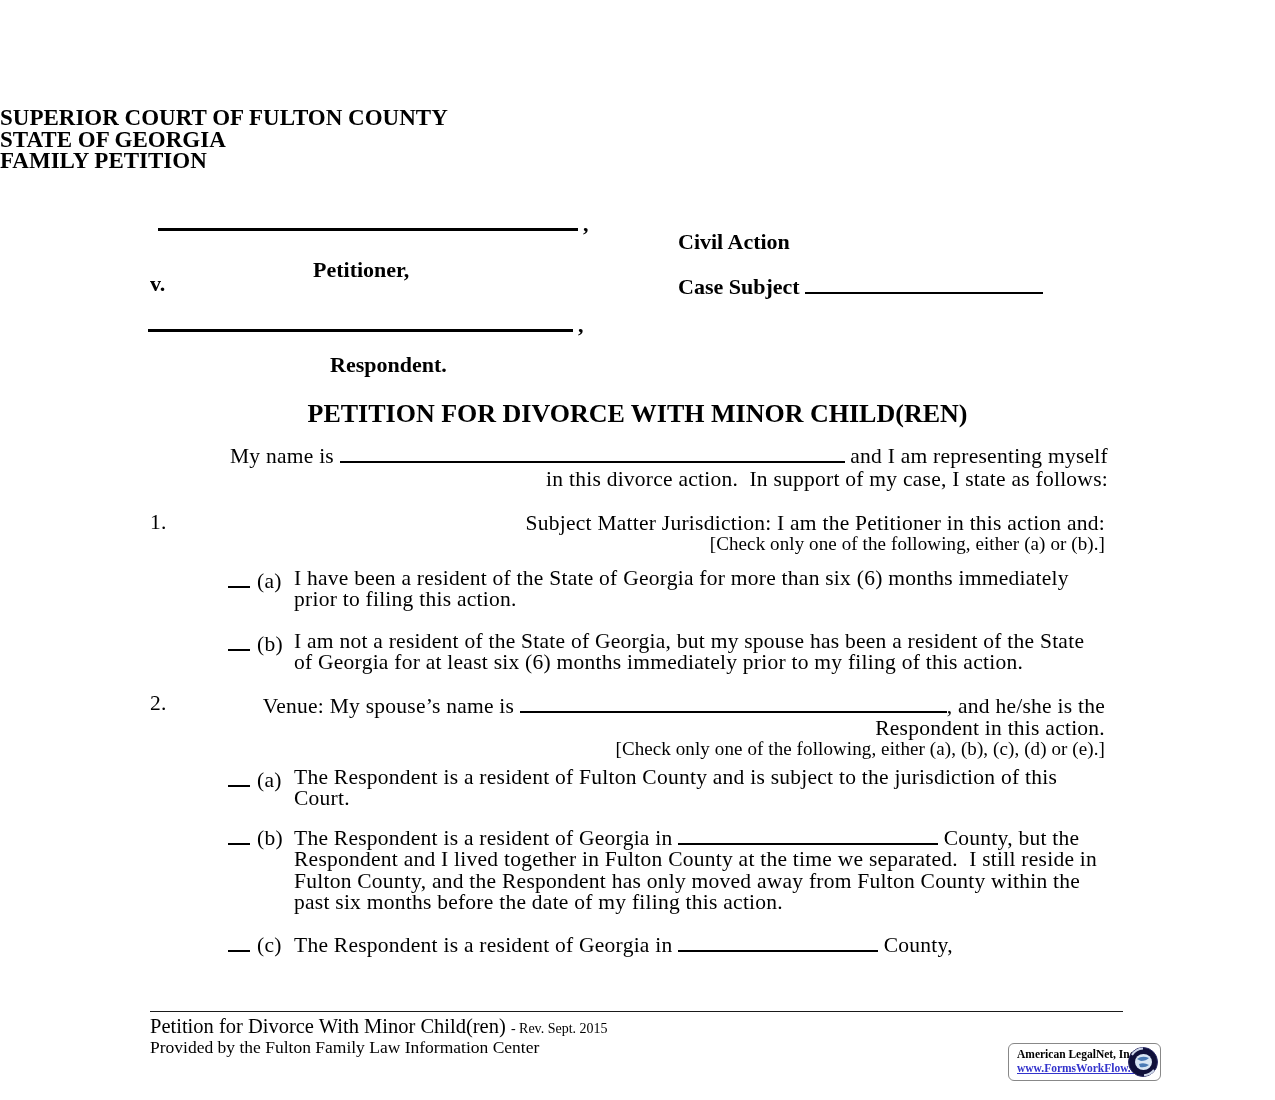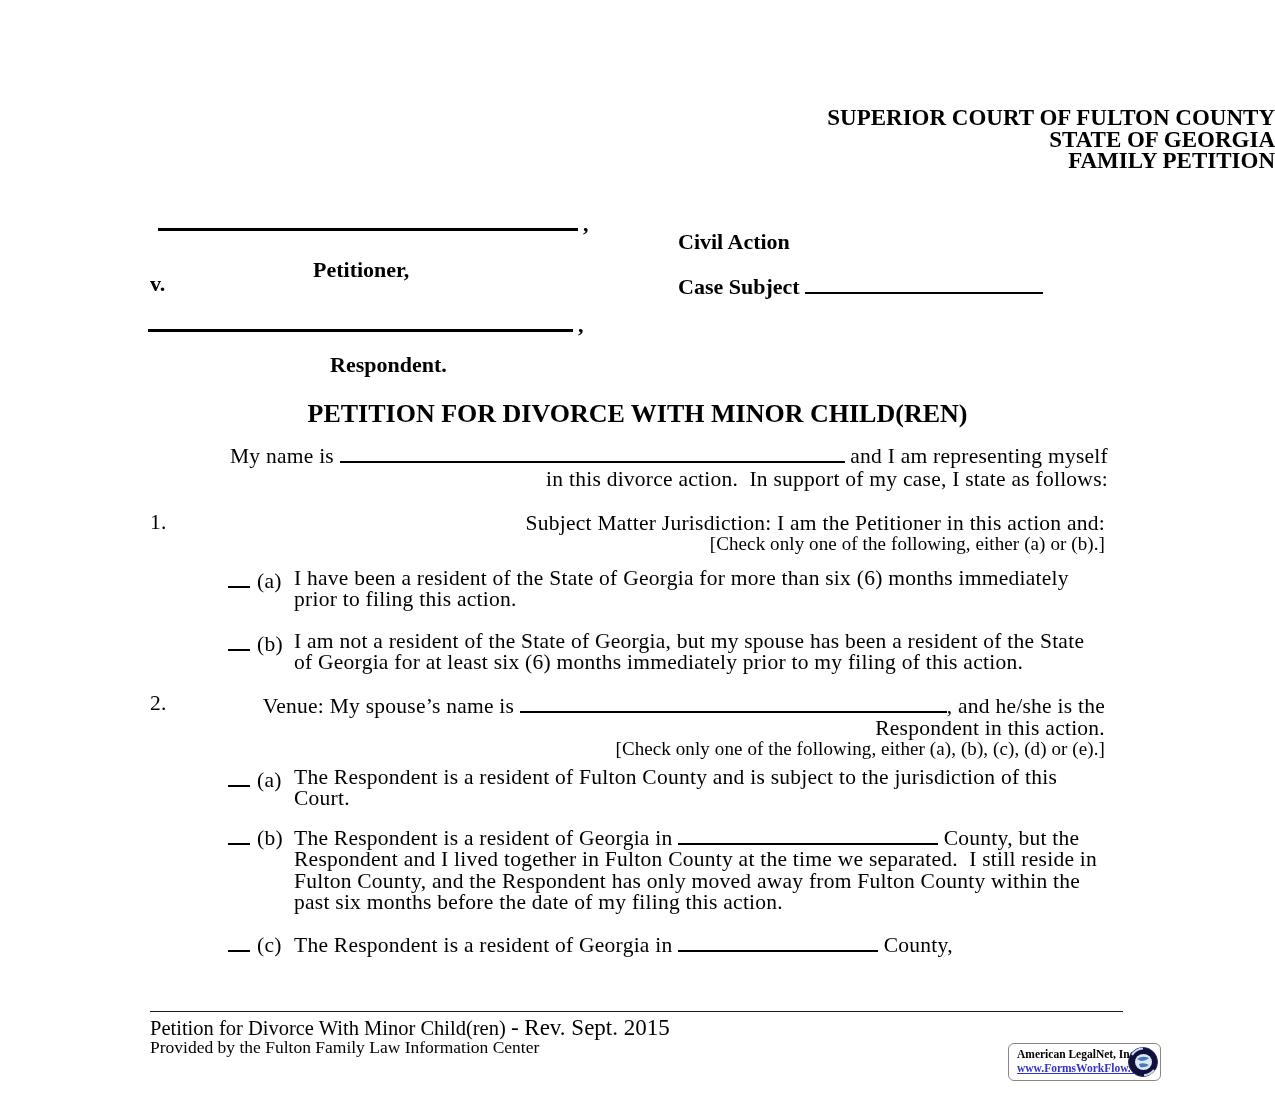--- a/index.html
+++ b/index.html
@@ -3,21 +3,21 @@
 <meta charset="utf-8">
 <style>
   html,body{margin:0;padding:0;background:#e8e8e8;}
   .page{position:relative;width:1275px;height:1100px;background:#ffffff;margin:0 auto;
         font-family:"Liberation Serif","DejaVu Serif",serif;color:#000;overflow:hidden;}
   .abs{position:absolute;}
   .b{font-weight:normal;}
   .pw{white-space:pre-wrap;}
   .blank{display:inline-block;border-bottom:2px solid #000;height:0.85em;vertical-align:baseline;}
   .cap-blank{border-bottom-width:3px;}
-  .court{top:107px;left:0;width:100%;text-align:right;font-weight:bold;font-size:23px;line-height:21.5px;}
+  .court{top:107px;left:0;width:100%;text-align:left;font-weight:bold;font-size:23px;line-height:21.5px;}
   .cap{font-weight:bold;font-size:22px;line-height:22px;}
   .doc-title{top:399px;left:0;width:100%;text-align:center;font-weight:bold;font-size:26px;}
   .body{left:150px;top:443px;width:955px;font-size:21.5px;line-height:21.5px;letter-spacing:0.25px;}
   .body p{margin:0;text-align:right;}
   .intro{width:958px;text-indent:78px;line-height:23px;}
   .item{display:flex;margin-top:21px;}
   .item2{margin-top:19px;}
   .inum{width:72px;flex:none;}
   .ibody{flex:1;}
   .hline{line-height:22px;}
@@ -27,21 +27,21 @@
   .omark .blank{width:22px;}
   .olabel{margin-left:7px;}
   .otext{flex:1;}
   .opt-1a{margin-top:13px;}
   .opt-1b{margin-top:20px;}
   .opt-2a{margin-top:7px;}
   .opt-2b{margin-top:15px;}
   .opt-2c{margin-top:18px;}
   .footer-rule{left:150px;top:1011px;width:973px;border-top:1.5px solid #1a1a1a;height:0;}
   .f1{left:150px;top:1015px;font-size:20.5px;}
-  .f1 .rev{font-size:23px;}
+  .f1 .rev{font-size:14px;}
   .f2{left:150px;top:1037px;font-size:17.5px;}
   .logo-box{left:1008px;top:1043px;width:153px;height:38px;border:1.5px solid #888;border-radius:6px;
             background:#fff;box-sizing:border-box;padding:3px 0 0 8px;}
   .logo-company{font-size:11.5px;font-weight:bold;line-height:14px;letter-spacing:0;}
   .logo-url{font-size:11.5px;font-weight:bold;line-height:14px;color:#3333cc;text-decoration:underline;letter-spacing:0;}
   .globe{position:absolute;right:2px;top:3px;width:30px;height:30px;}
 </style>
 </head>
 <body>
 

